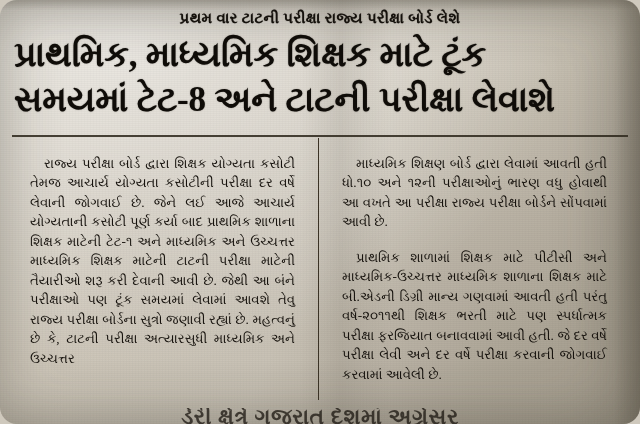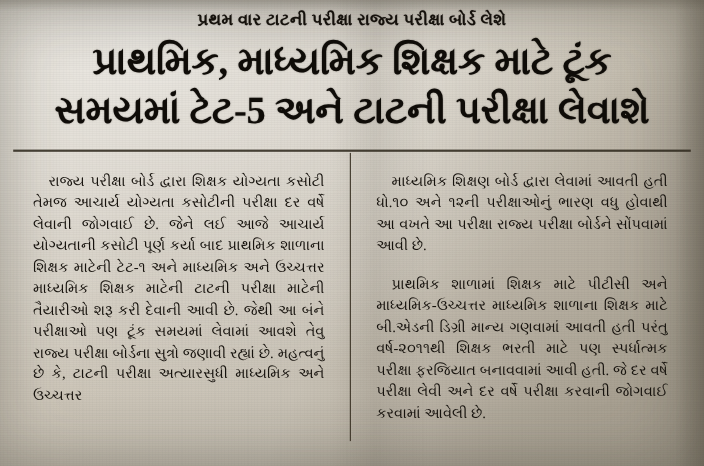--- a/index.html
+++ b/index.html
@@ -16,20 +16,21 @@
 
   #page {
     position: relative;
     width: 640px;
     height: 424px;
     background:
       radial-gradient(ellipse at 20% 10%, rgba(255,255,255,0.55), rgba(255,255,255,0) 60%),
       radial-gradient(ellipse at 85% 85%, rgba(120,110,95,0.30), rgba(255,255,255,0) 65%),
       linear-gradient(115deg, #d8d2c6 0%, #cdc6b9 28%, #d4cec2 52%, #c3bcae 78%, #b9b2a3 100%);
     overflow: hidden;
+    border-radius: 17px;
   }
 
   
   #grain {
     position: absolute;
     inset: 0;
     pointer-events: none;
     background-image:
       repeating-linear-gradient(0deg, rgba(0,0,0,0.035) 0px, rgba(0,0,0,0.035) 1px, rgba(255,255,255,0.02) 1px, rgba(255,255,255,0.02) 2px),
       repeating-linear-gradient(90deg, rgba(0,0,0,0.02) 0px, rgba(0,0,0,0.02) 1px, rgba(255,255,255,0.015) 1px, rgba(255,255,255,0.015) 3px);
@@ -61,21 +62,20 @@
   .kicker {
     text-align: center;
     font-size: 15px;
     font-weight: bold;
     letter-spacing: 0.3px;
     margin: 10px 0 0 0;
     color: #15110c;
     text-shadow: 0 0 1px rgba(40,35,28,0.5);
   }
   .headline {
-    text-align: center;
     font-size: 35px;
     font-weight: bold;
     line-height: 1.28;
     letter-spacing: -0.2px;
     margin: 6px 4px 0 4px;
     color: #0f0c08;
     text-shadow: 0 0 1.2px rgba(30,26,20,0.55);
   }
   .headline .l2 { display: block; }
 
@@ -165,36 +165,39 @@
 
   <div id="grain"></div>
   <div id="fold"></div>
 
   <div class="content">
 
     <div class="kicker">પ્રથમ વાર ટાટની પરીક્ષા રાજ્ય પરીક્ષા બોર્ડ લેશે</div>
 
     <div class="headline">
       <span class="l1">પ્રાથમિક, માધ્યમિક શિક્ષક માટે ટૂંક</span>
-      <span class="l2">સમયમાં ટેટ-5 અને ટાટની પરીક્ષા લેવાશે</span>
+      <span class="l2">સમયમાં ટેટ-8 અને ટાટની પરીક્ષા લેવાશે</span>
     </div>
 
     <div class="rule"></div>
 
 
     <div class="cols">
       <div class="col left">
         <p>રાજ્ય પરીક્ષા બોર્ડ દ્વારા શિક્ષક યોગ્યતા કસોટી તેમજ આચાર્ય યોગ્યતા કસોટીની પરીક્ષા દર વર્ષે લેવાની જોગવાઈ છે. જેને લઈ આજે આચાર્ય યોગ્યતાની કસોટી પૂર્ણ કર્યા બાદ પ્રાથમિક શાળાના શિક્ષક માટેની ટેટ-૧ અને માધ્યમિક અને ઉચ્ચત્તર માધ્યમિક શિક્ષક માટેની ટાટની પરીક્ષા માટેની તૈયારીઓ શરૂ કરી દેવાની આવી છે. જેથી આ બંને પરીક્ષાઓ પણ ટૂંક સમયમાં લેવામાં આવશે તેવુ રાજ્ય પરીક્ષા બોર્ડના સુત્રો જણાવી રહ્યાં છે. મહત્વનું છે કે, ટાટની પરીક્ષા અત્યારસુધી માધ્યમિક અને ઉચ્ચત્તર</p>
       </div>
       <div class="col right">
         <p>માધ્યમિક શિક્ષણ બોર્ડ દ્વારા લેવામાં આવતી હતી ધો.૧૦ અને ૧૨ની પરીક્ષાઓનું ભારણ વધુ હોવાથી આ વખતે આ પરીક્ષા રાજ્ય પરીક્ષા બોર્ડને સોંપવામાં આવી છે.</p>
         <p>પ્રાથમિક શાળામાં શિક્ષક માટે પીટીસી અને માધ્યમિક-ઉચ્ચત્તર માધ્યમિક શાળાના શિક્ષક માટે બી.એડની ડિગ્રી માન્ય ગણવામાં આવતી હતી પરંતુ વર્ષ-૨૦૧૧થી શિક્ષક ભરતી માટે પણ સ્પર્ધાત્મક પરીક્ષા ફરજિયાત બનાવવામાં આવી હતી. જે દર વર્ષે પરીક્ષા લેવી અને દર વર્ષે પરીક્ષા કરવાની જોગવાઈ કરવામાં આવેલી છે.</p>
       </div>
     </div>
 
   </div>
 
+  <div class="bottom-clip">
+    <div class="ghost">ડેરી ક્ષેત્રે ગુજરાત દેશમાં અગ્રેસર</div>
+  </div>
 
   <div class="edge-dark"></div>
   <div class="edge-top"></div>
   <div id="vignette"></div>
 
 </div>
 
 </body></html>

